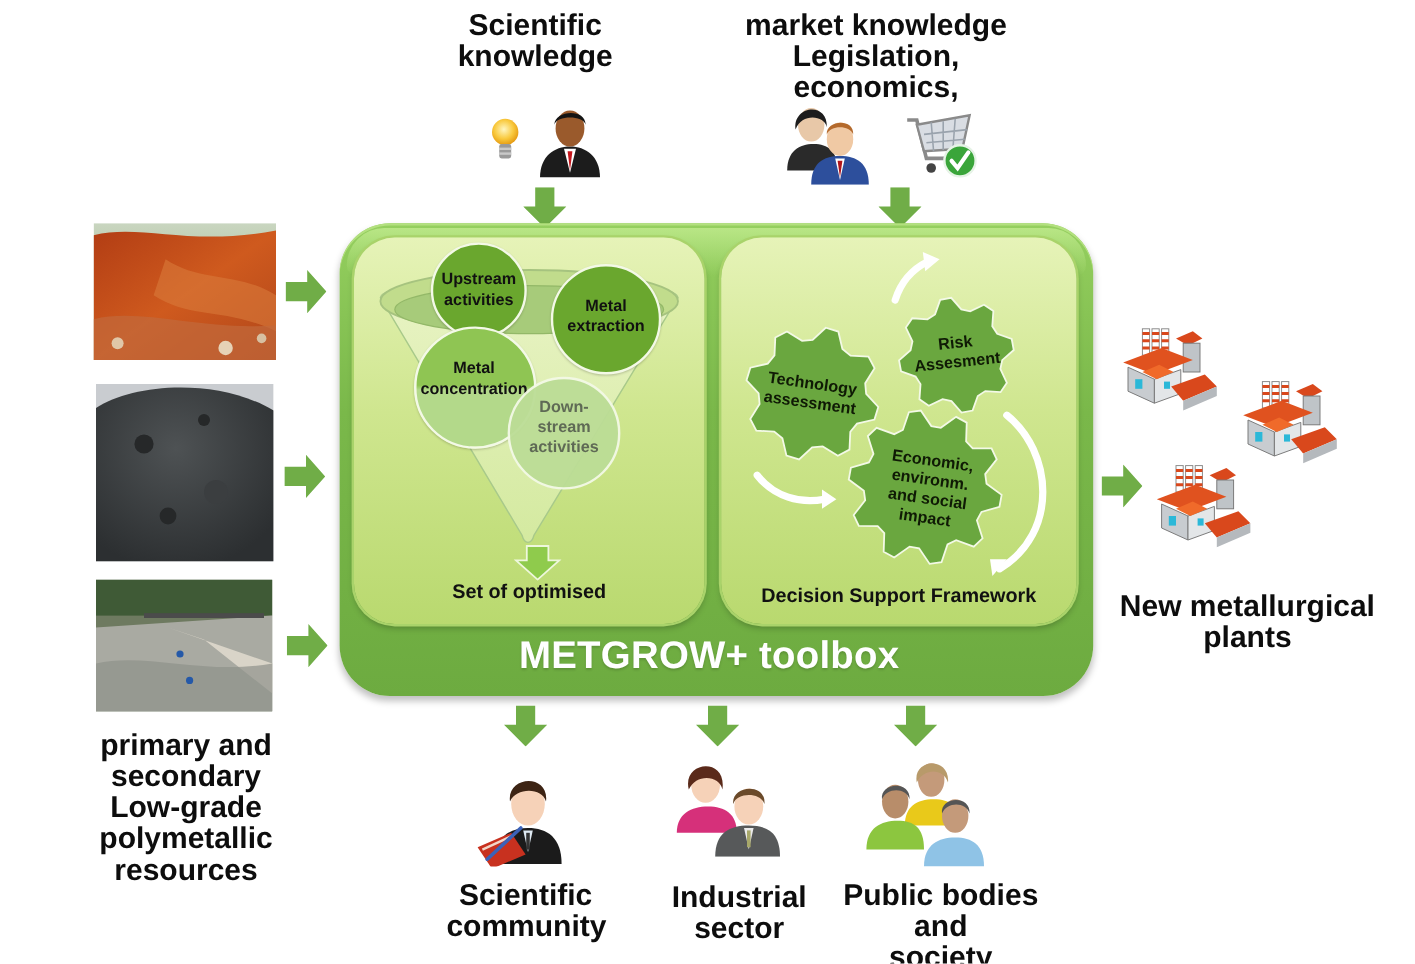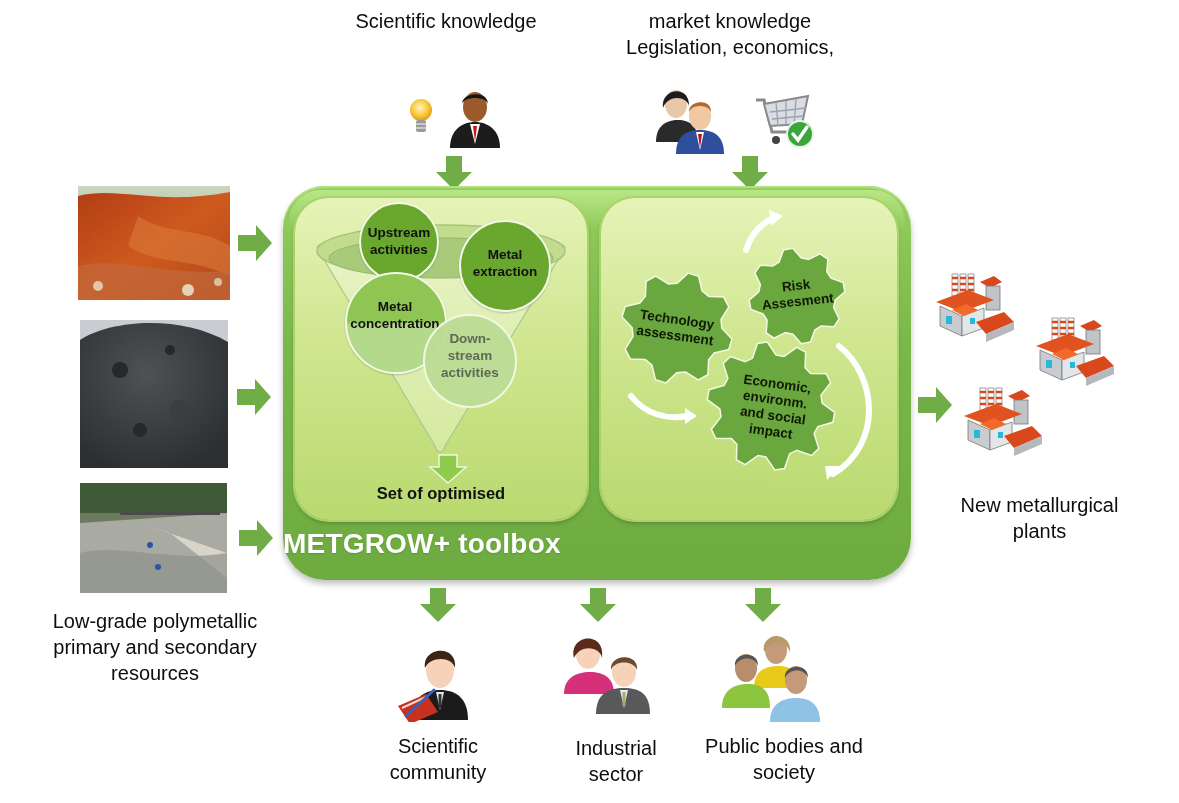--- a/index.html
+++ b/index.html
@@ -1,32 +1,32 @@
 <!DOCTYPE html>
 <html><head>
 <meta charset="utf-8">
 <style>
   html, body { margin:0; padding:0; background:#ffffff; }
   body { width:1179px; height:803px; position:relative; overflow:hidden; font-family:"Liberation Sans", sans-serif; color:#111; }
   .abs { position:absolute; }
-  .label { font-weight:normal; font-size:20px; text-align:center; line-height:26px; color:#0d0d0d; }
+  .label { font-weight:bold; font-size:25px; text-align:center; line-height:26px; color:#0d0d0d; }
   .arrow-right { width:34px; height:36px; }
   .arrow-down { width:36px; height:34px; }
   .photo { position:absolute; border:0; }
   
   #toolbox { left:283px; top:186px; width:628px; height:394px; border-radius:42px;
     background:linear-gradient(180deg,#95cf5f 0%,#7ab84a 40%,#6dab40 100%);
     box-shadow: 0 4px 6px rgba(0,0,0,0.25), inset 0 2px 0 #b3e07f; }
   #toolbox::before { content:""; position:absolute; left:6px; top:4px; right:6px; height:40px; border-radius:36px 36px 10px 10px; background:linear-gradient(180deg,rgba(200,240,150,0.7),rgba(200,240,150,0)); }
   .panel { position:absolute; top:12px; height:322px; border-radius:34px;
     background:linear-gradient(180deg,#e6f3b8 0%,#cfe68f 45%,#b9d96f 100%);
     box-shadow: 0 0 0 2px #a9d36a, 0 3px 5px rgba(0,0,0,0.25); }
   #panel-process { left:12px; width:292px; }
   #panel-decision { left:318px; width:296px; }
-  .toolbox-title { position:absolute; left:0; right:12px; top:342px; color:#fff; font-size:28px; font-weight:bold; letter-spacing:0.2px; text-shadow:0 1px 2px rgba(0,0,0,0.15); }
+  .toolbox-title { position:absolute; left:0; right:12px; top:342px; text-align:center; color:#fff; font-size:32px; font-weight:bold; letter-spacing:0.2px; text-shadow:0 1px 2px rgba(0,0,0,0.15); }
   .circle-text { font-weight:bold; font-size:13.5px; text-align:center; line-height:17px; }
   .gear-text { font-weight:bold; font-size:13.5px; text-align:center; line-height:16px; color:#0f1a05; }
   .panel-caption { font-weight:bold; font-size:16.5px; text-align:center; line-height:22px; color:#111; }
 </style>
 </head>
 <body>
 
 <svg width="0" height="0" style="position:absolute">
   <defs>
     <symbol id="arr-r" viewBox="0 0 34 36">
@@ -143,22 +143,22 @@
     <use href="#arr-r"></use>
   </svg>
 <svg class="abs arrow-right" style="left:237px; top:379px;">
     <use href="#arr-r"></use>
   </svg>
 <svg class="abs arrow-right" style="left:239px; top:520px;">
     <use href="#arr-r"></use>
   </svg>
 
 <div class="abs label" style="left:20px; top:608px; width:270px;">
+  <div>primary and secondary</div>
   <div>Low-grade polymetallic</div>
-  <div>primary and secondary</div>
   <div>resources</div>
 </div>
 
 <div id="toolbox" class="abs">
 
   <div id="panel-process" class="panel">
     <svg class="abs" style="left:0; top:0;" width="292" height="322">
       <defs>
         <linearGradient id="fun" x1="0" y1="0" x2="0" y2="1">
             <stop offset="0" stop-color="#eaf4c8" stop-opacity="0.9"></stop>
@@ -222,20 +222,21 @@
     <div class="abs gear-text" style="left:146px; top:80px; width:100px; transform:rotate(-6deg);">
       <div>Risk</div>
       <div>Assesment</div>
     </div>
     <div class="abs gear-text" style="left:118px; top:178px; width:110px; transform:rotate(8deg);">
       <div>Economic,</div>
       <div>environm.</div>
       <div>and social</div>
       <div>impact</div>
     </div>
+    <div class="abs panel-caption" style="left:0; top:288px; width:296px;">Decision Support Framework</div>
   </div>
 
   <div class="toolbox-title">METGROW+ toolbox</div>
 </div>
 
 <svg class="abs arrow-right" style="left:918px; top:387px;">
     <use href="#arr-r"></use>
   </svg>
 
 <svg class="abs" style="left:932px; top:272px;" width="86" height="76">

